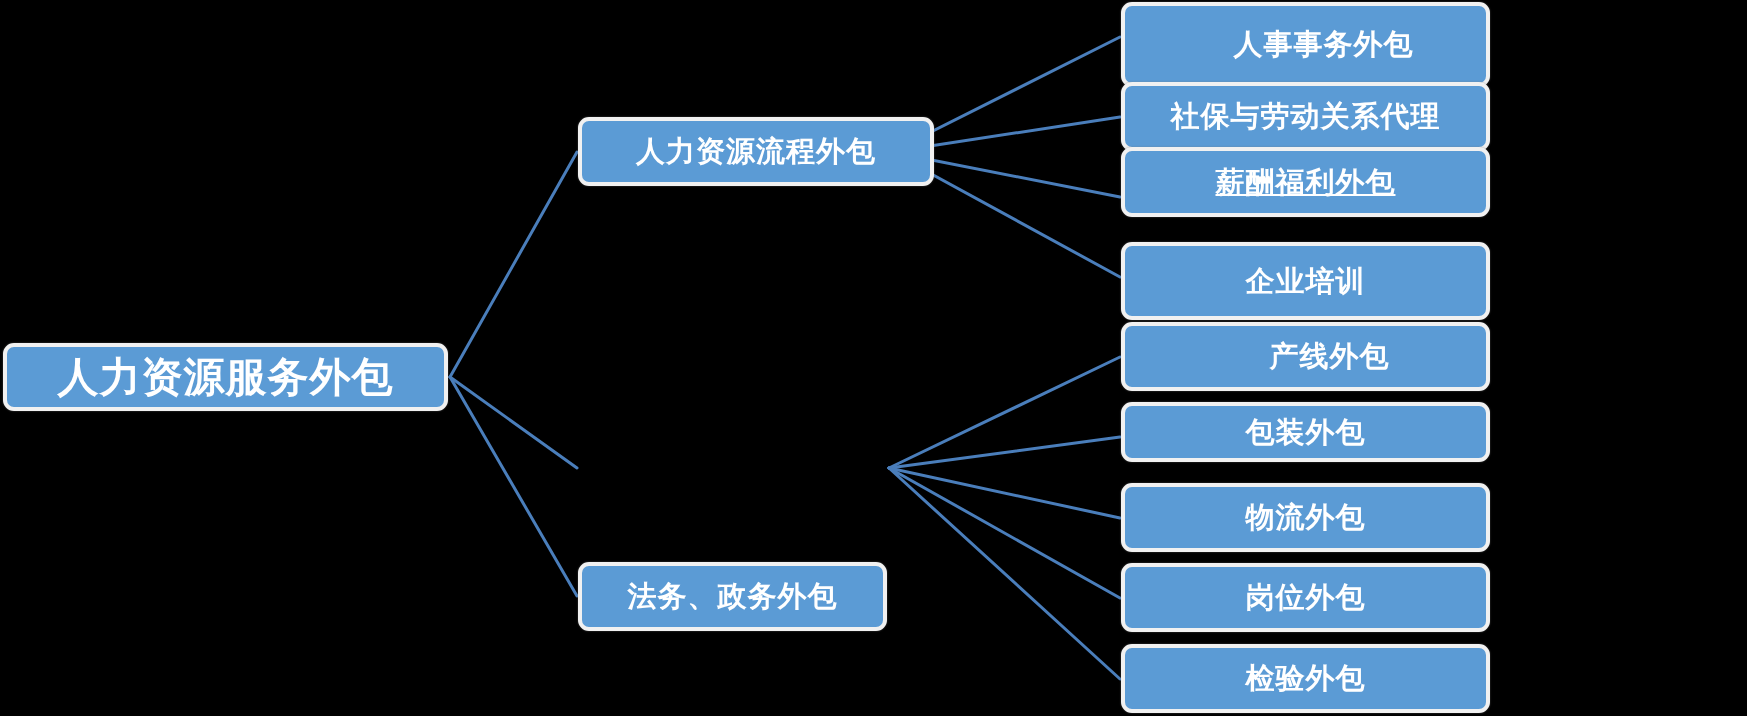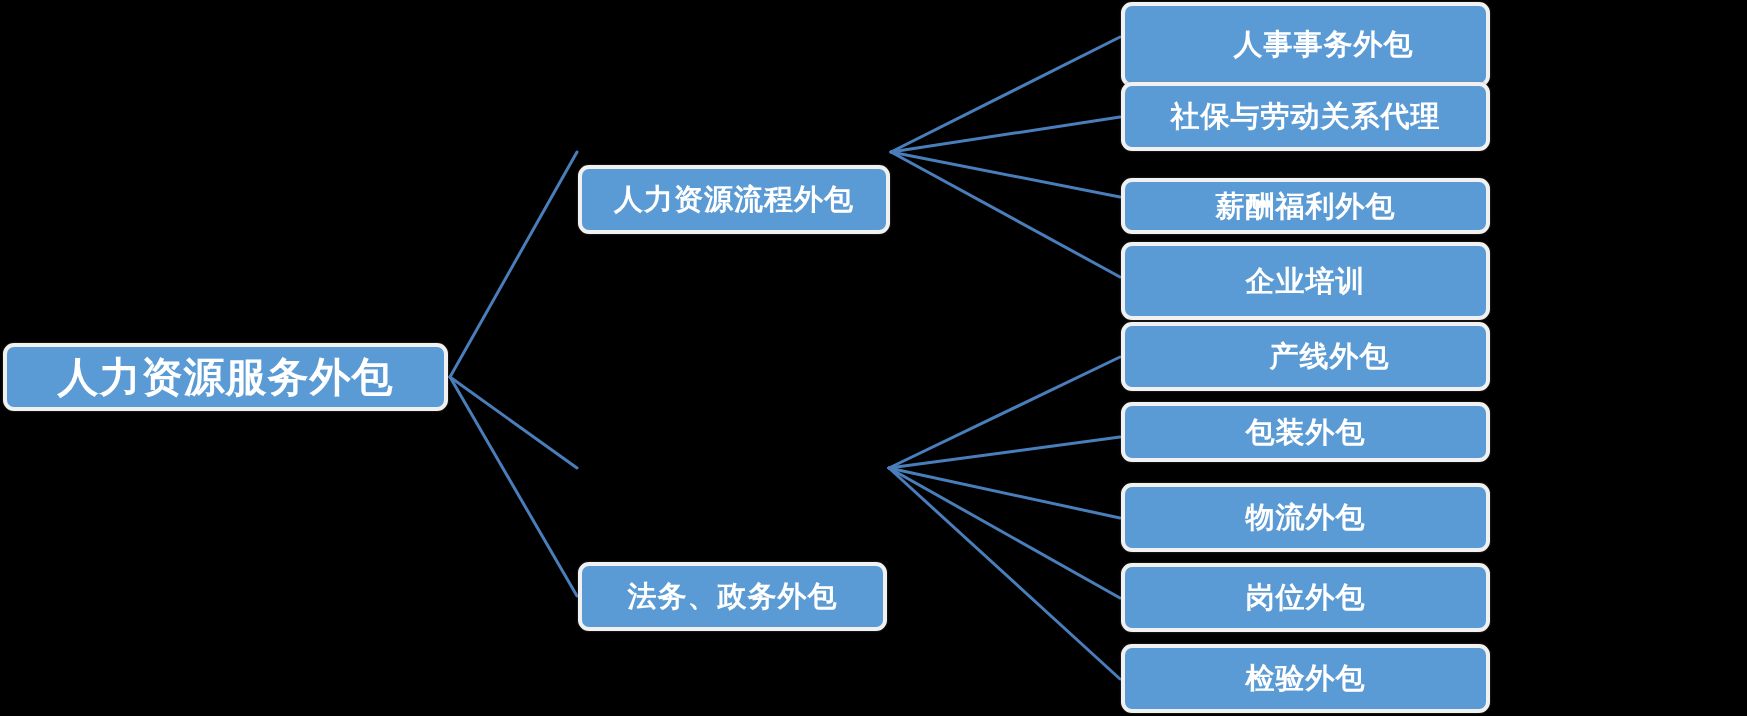--- a/index.html
+++ b/index.html
@@ -38,26 +38,26 @@
     box-shadow: 0 0 2px rgba(120,120,120,0.6);
     line-height: 1;
     white-space: nowrap;
   }
   .node-root {
     left: 3px; top: 343px; width: 445px; height: 68px;
     font-size: 41px;
   }
   .node-l2 { font-size: 29px; }
   .node-l3 { font-size: 29px; }
-  .b0 { left: 578px; top: 117px; width: 312px; height: 69px; margin-top: 48px; }
+  .b0 { left: 578px; top: 117px; width: 356px; height: 69px; }
   .b1 { left: 579px; top: 434px; width: 309px; height: 69px; }
   .b2 { left: 578px; top: 562px; width: 309px; height: 69px; }
   .c0 { left: 1121px; top: 2px;   width: 369px; height: 85px; padding-left: 36px; }
   .c1 { left: 1121px; top: 82px;  width: 369px; height: 69px; }
-  .c2 { left: 1121px; top: 178px; width: 369px; height: 56px; }
+  .c2 { left: 1121px; top: 147px; width: 369px; height: 70px; text-decoration: underline; }
   .c3 { left: 1121px; top: 242px; width: 369px; height: 78px; }
   .c4 { left: 1121px; top: 322px; width: 369px; height: 69px; padding-left: 48px; }
   .c5 { left: 1121px; top: 402px; width: 369px; height: 60px; }
   .c6 { left: 1121px; top: 483px; width: 369px; height: 69px; }
   .c7 { left: 1121px; top: 563px; width: 369px; height: 69px; }
   .c8 { left: 1121px; top: 644px; width: 369px; height: 69px; }
 </style>
 </head>
 <body>
 

